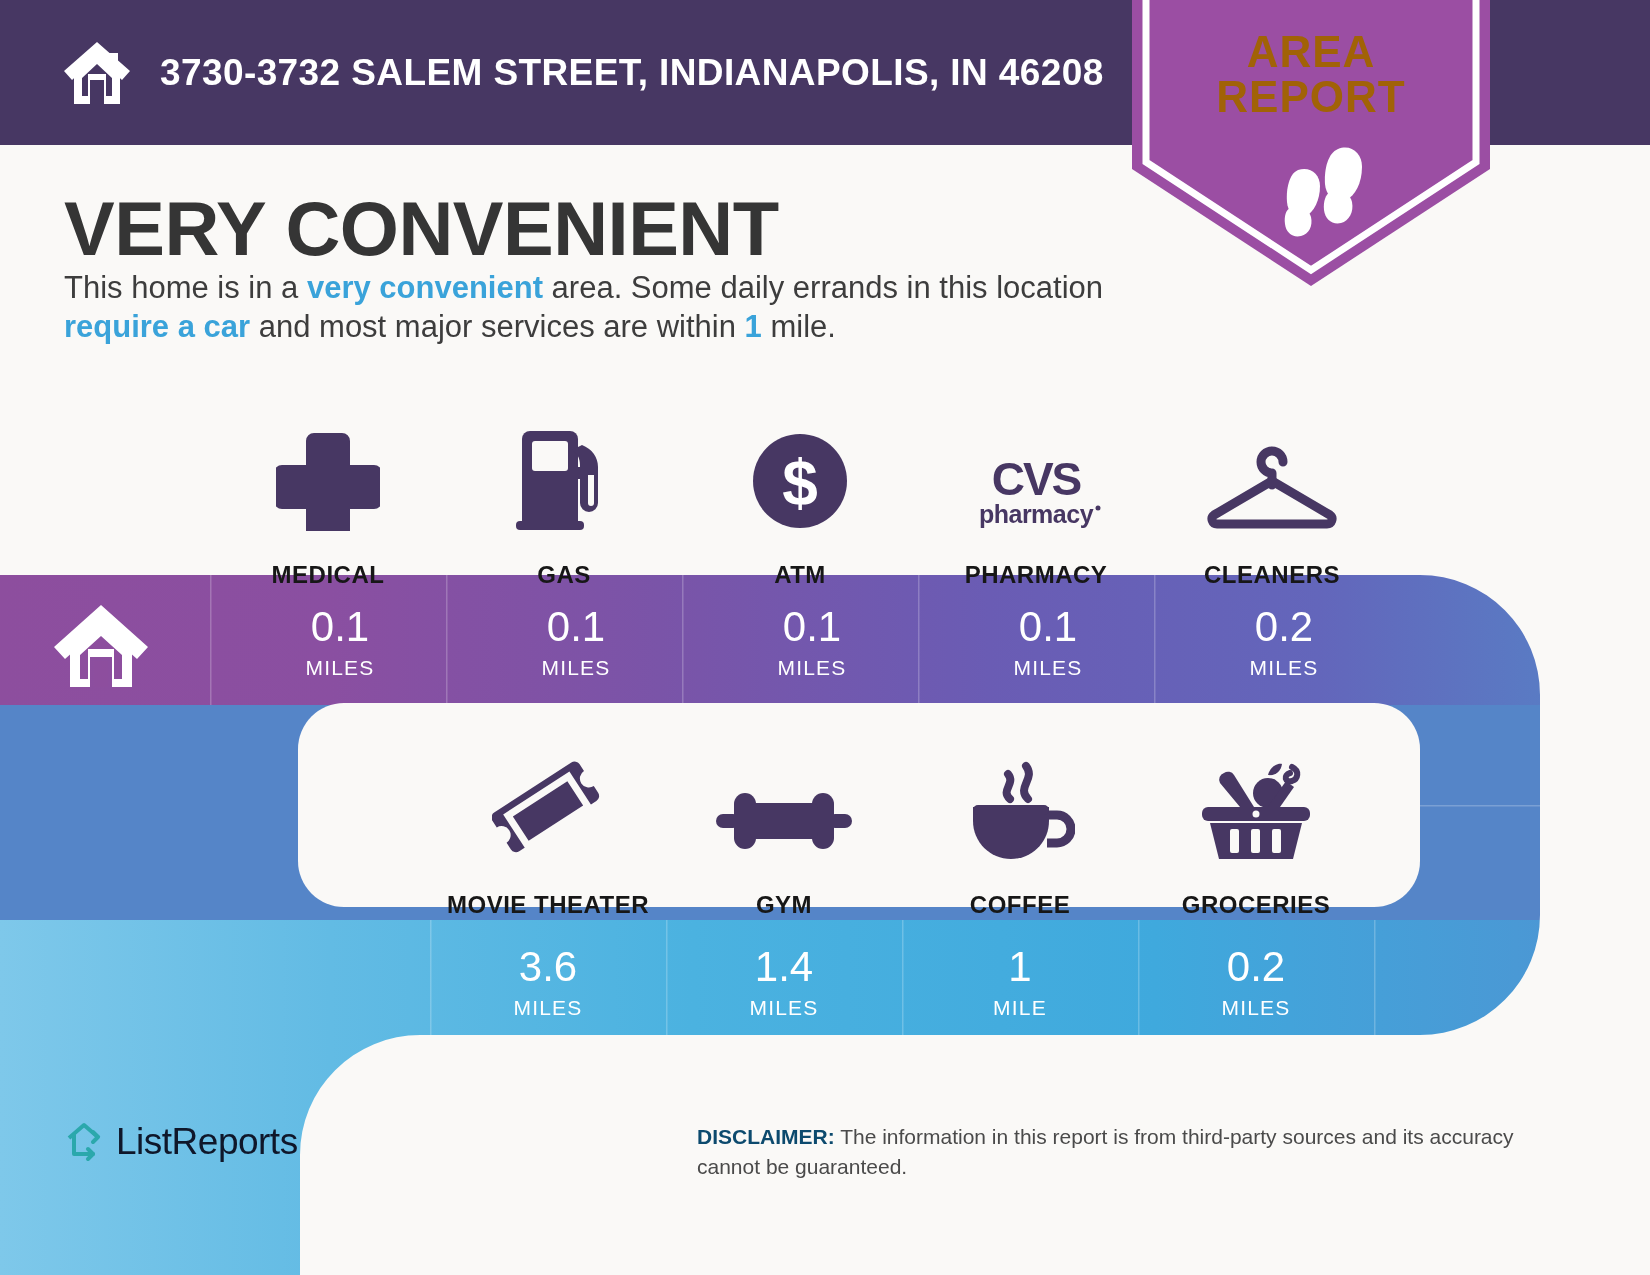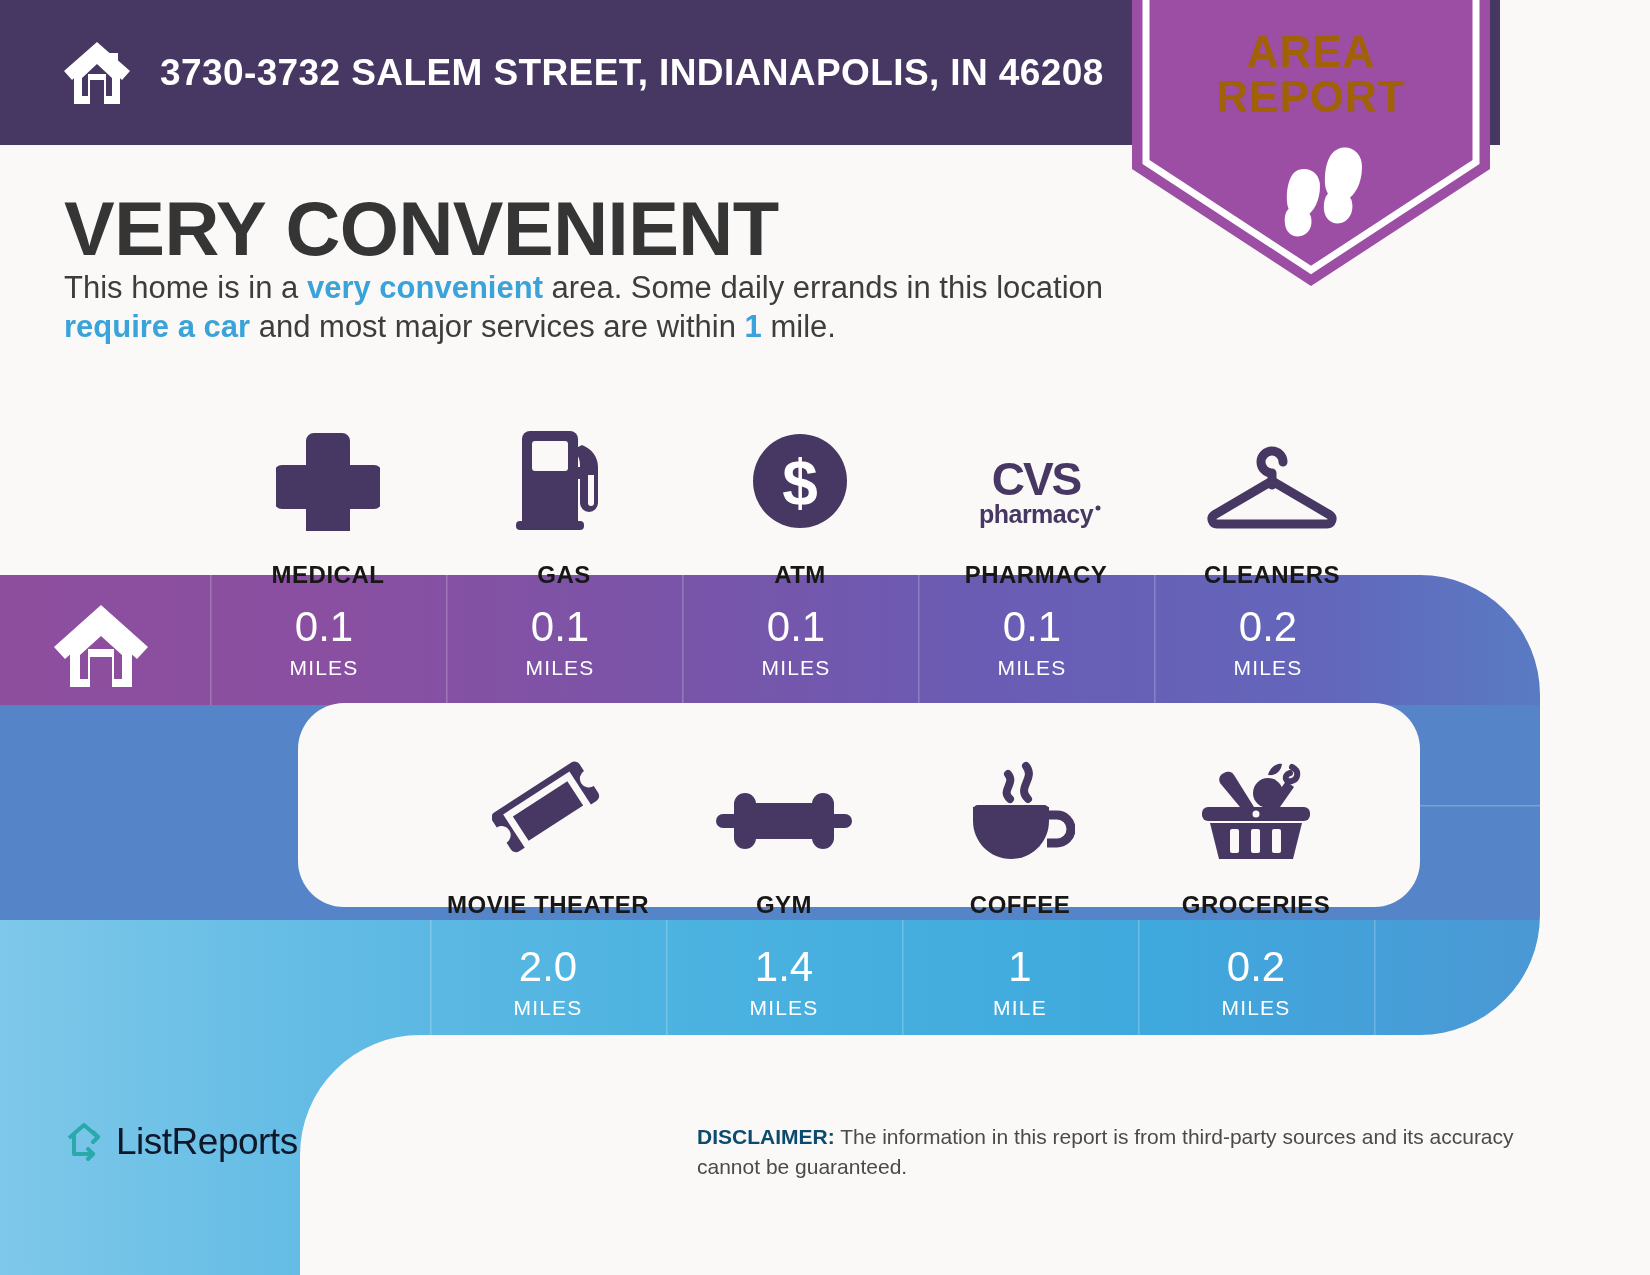--- a/index.html
+++ b/index.html
@@ -6,21 +6,21 @@
   html,body { width:1650px; height:1275px; }
   body {
     background:#faf9f7;
     font-family:"Liberation Sans", sans-serif;
     position:relative;
     overflow:hidden;
   }
 
   
   .header {
-    position:absolute; left:0; top:0; width:1500px; height:145px;
+    position:absolute; left:0; top:0; width:1650px; height:145px;
     background:#473763;
   }
   .header-inner {
     position:absolute; left:62px; top:0; height:145px;
     display:flex; align-items:center; gap:28px;
   }
   .home-glyph { width:70px; height:66px; display:block; }
   .header-address {
     color:#ffffff; font-size:37px; font-weight:700; letter-spacing:0.4px;
     white-space:nowrap;
@@ -72,21 +72,21 @@
 
   
   .distrow { position:absolute; display:flex; pointer-events:none; }
   .dcell {
     display:flex; flex-direction:column; align-items:center; justify-content:center;
     height:115px; color:#ffffff;
   }
   .dval { font-size:42px; font-weight:400; line-height:1; }
   .dunit { font-size:21px; font-weight:400; letter-spacing:1.2px; margin-top:8px; }
 
-  .distrow-1 { left:206px; top:585px; width:1180px; }
+  .distrow-1 { left:222px; top:585px; width:1180px; }
   .distrow-1 .dcell { width:236px; }
   .distrow-2 { left:430px; top:925px; width:944px; }
   .distrow-2 .dcell { width:236px; }
 
   
   .logo {
     position:absolute; left:62px; top:1118px;
     display:flex; align-items:center; gap:10px;
   }
   .logo-text { font-size:37px; color:#0f172a; letter-spacing:-0.5px; }
@@ -336,21 +336,21 @@
         <rect fill="#faf9f7" x="53" y="72" width="9" height="24" rx="2"></rect>
         <rect fill="#faf9f7" x="74" y="72" width="9" height="24" rx="2"></rect>
       </svg>
     </div>
     <div class="icon-label">GROCERIES</div>
   </div>
 </div>
 
 <div class="distrow distrow-2">
   <div class="dcell">
-    <div class="dval">2.0</div>
+    <div class="dval">3.6</div>
     <div class="dunit">MILES</div>
   </div>
   <div class="dcell">
     <div class="dval">1.4</div>
     <div class="dunit">MILES</div>
   </div>
   <div class="dcell">
     <div class="dval">1</div>
     <div class="dunit">MILE</div>
   </div>

